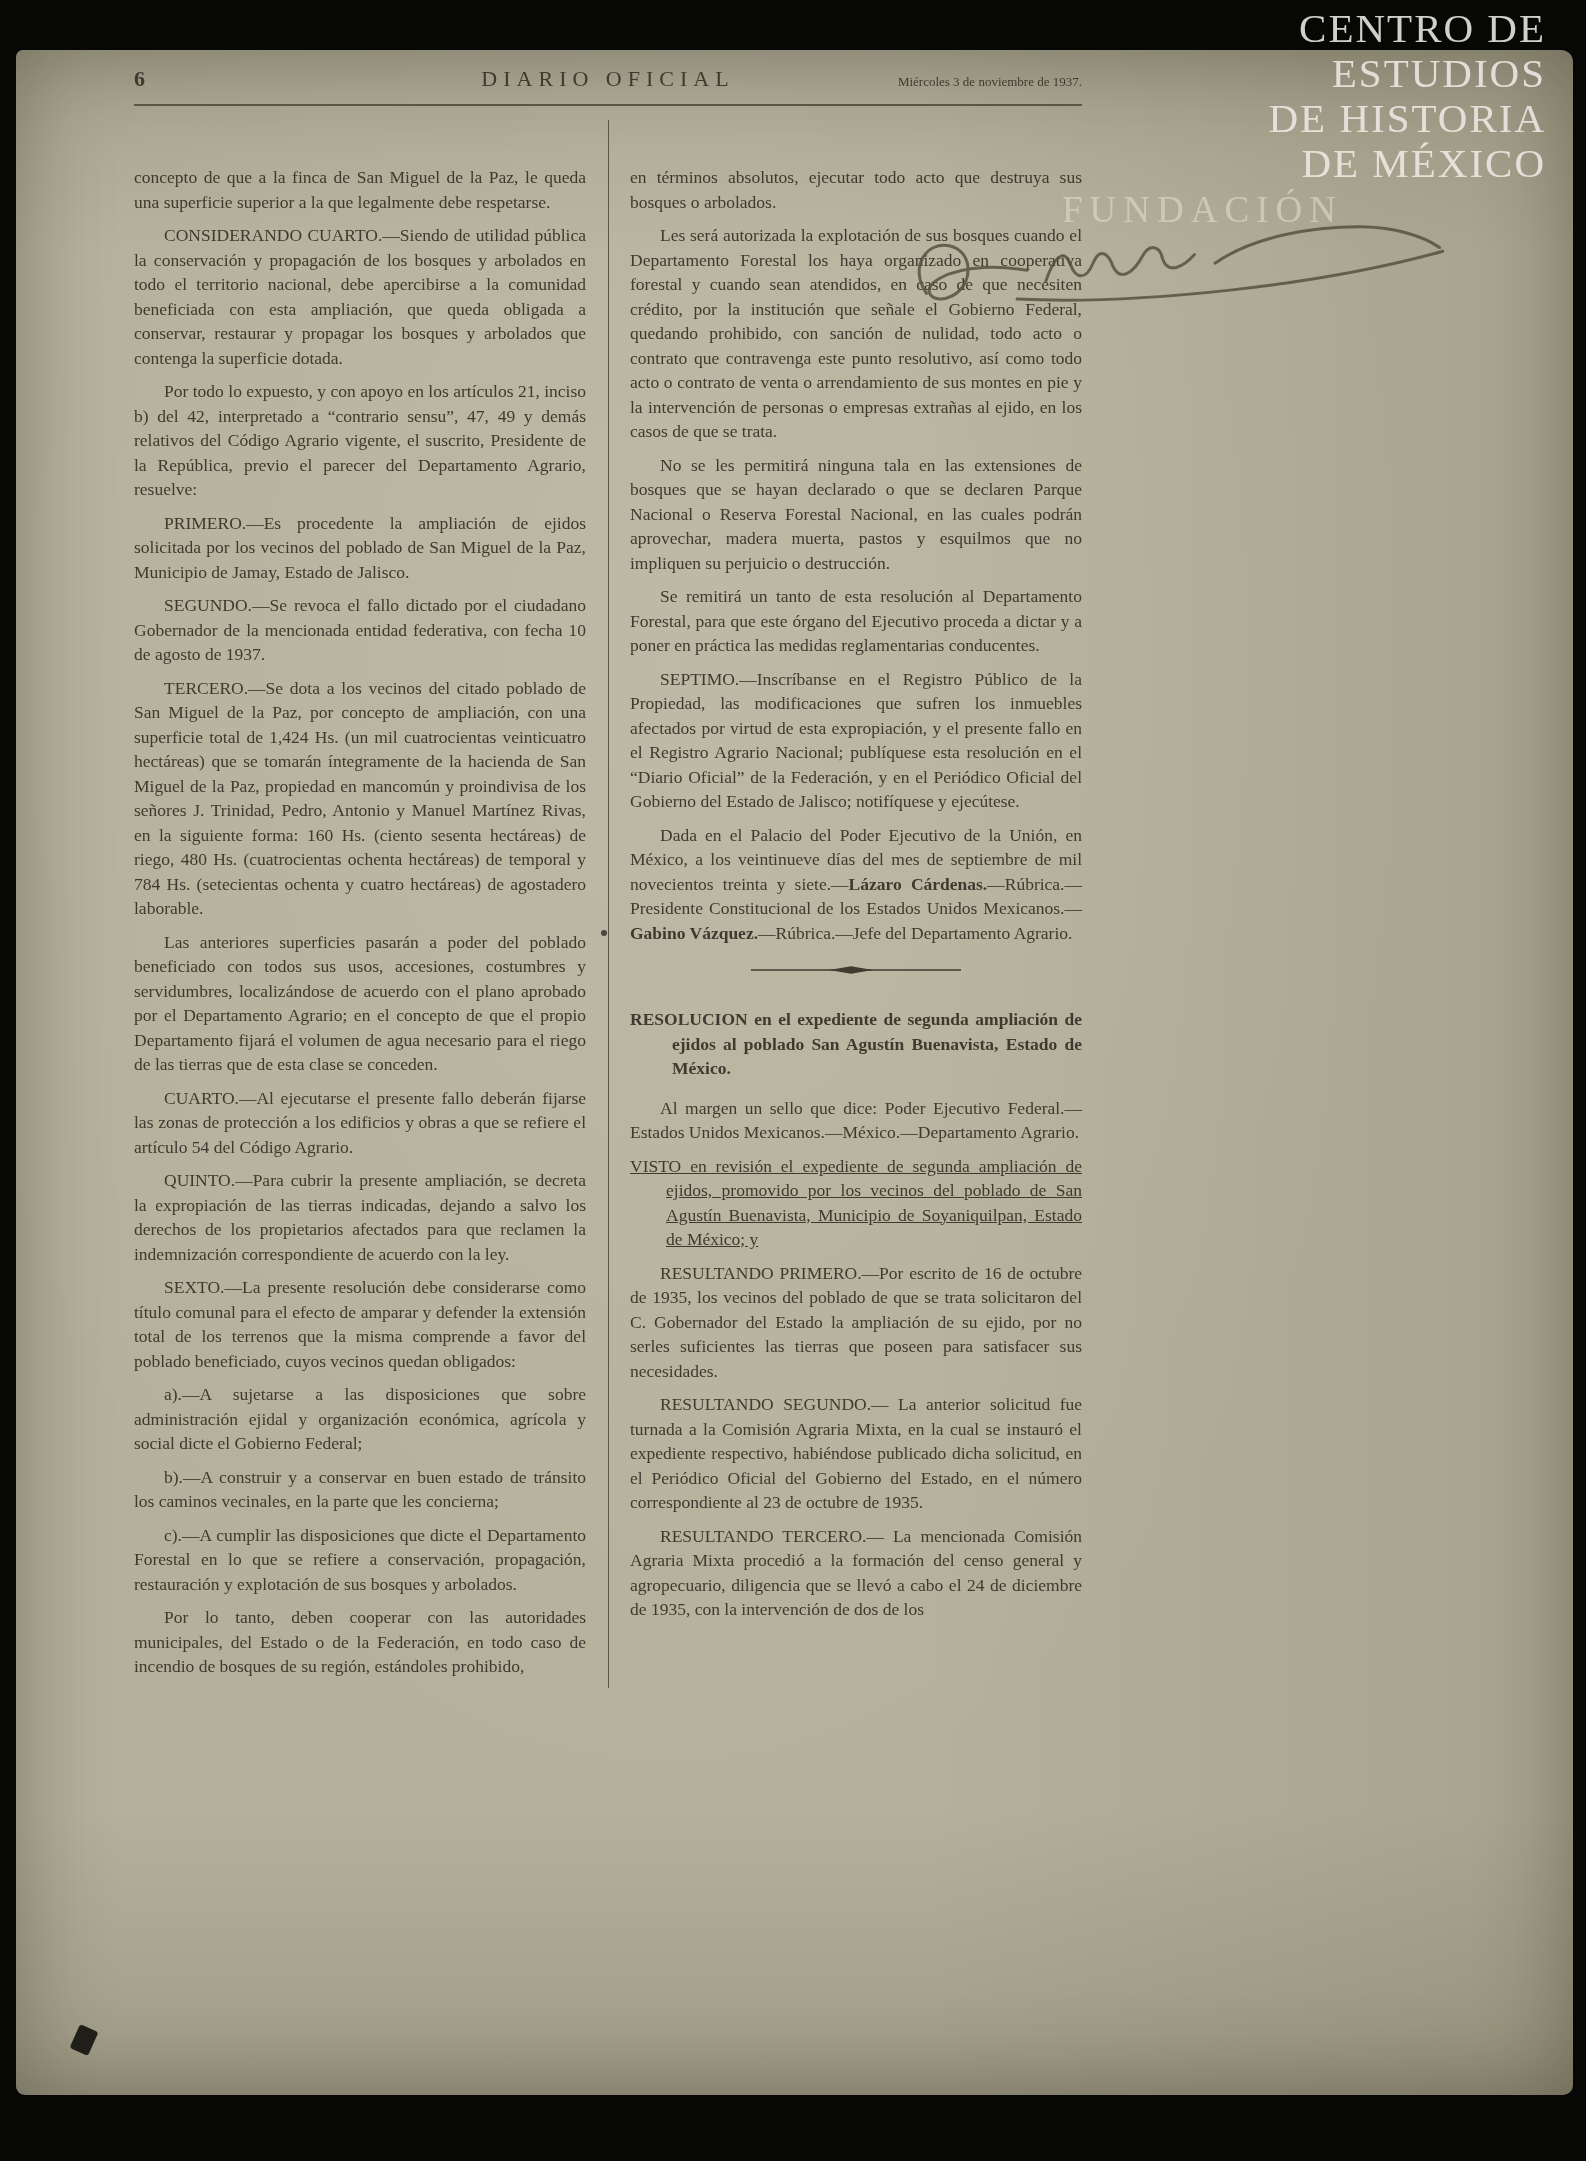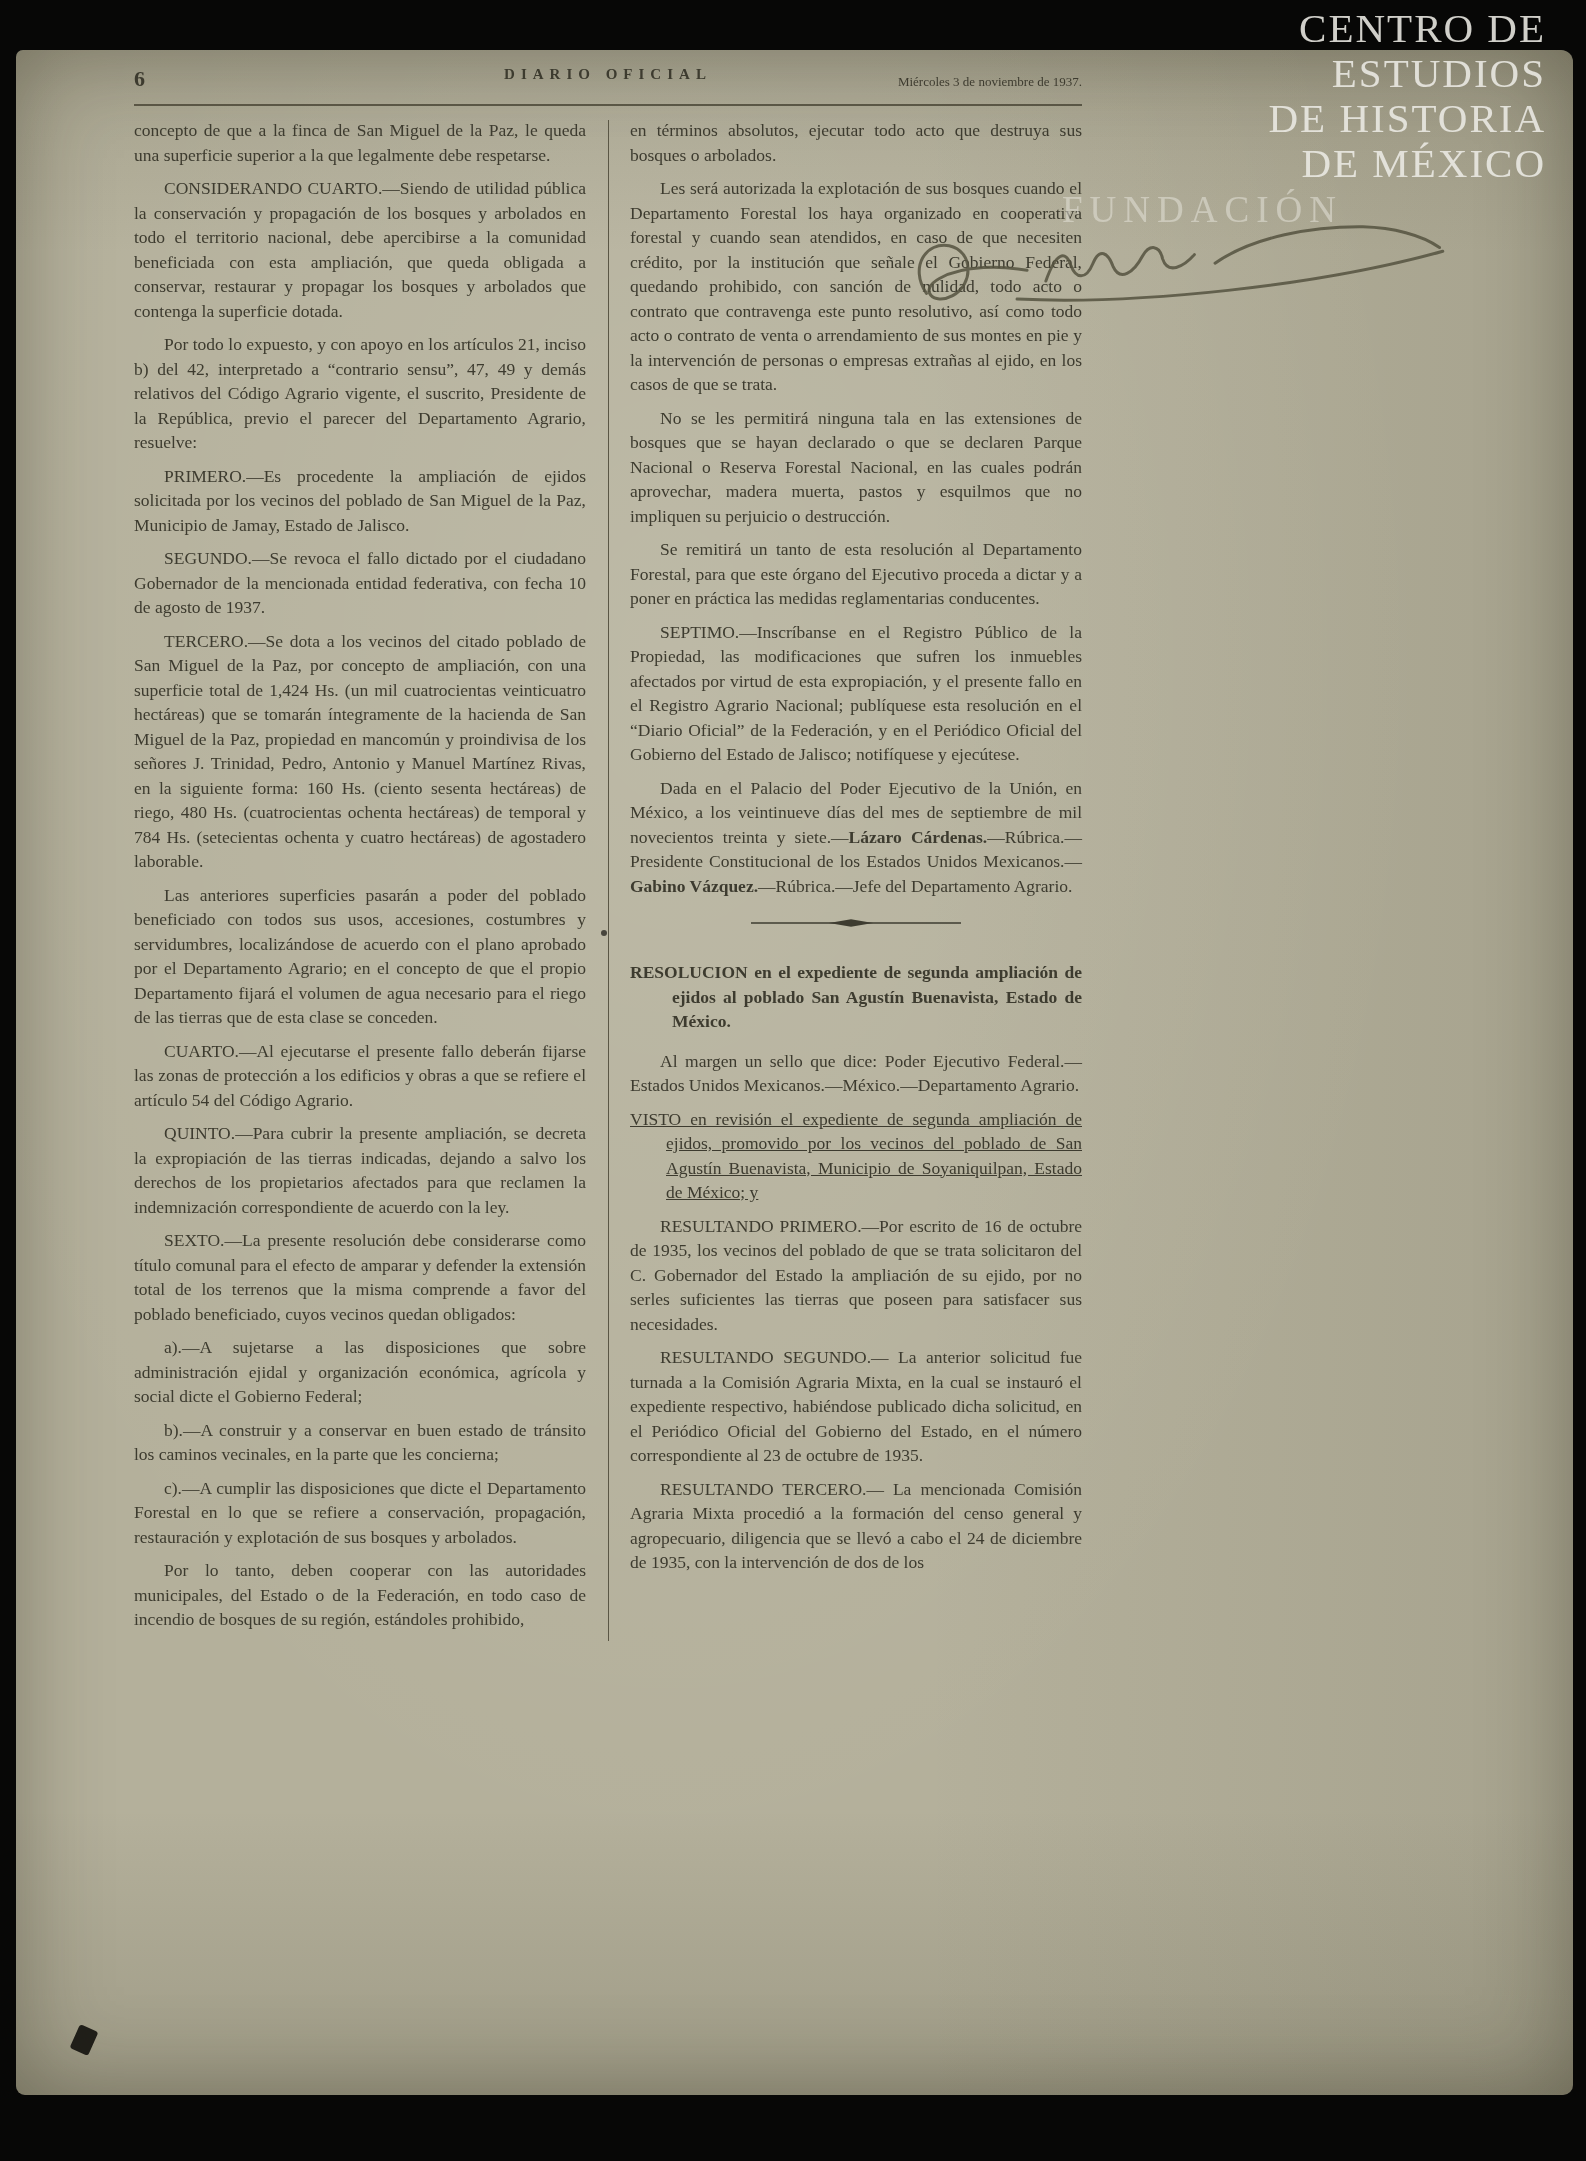--- a/index.html
+++ b/index.html
@@ -25,38 +25,38 @@
     box-shadow: inset 0 0 90px rgba(38,34,18,0.38);
     overflow: hidden;
   }
 
   .content { position: absolute; left: 118px; top: 16px; width: 948px; color: var(--ink, #3d3b2f); }
 
   .pagehead { position: relative; height: 34px; display: flex; align-items: baseline; }
   .pagenum { font-size: 22px; font-weight: bold; }
   .masthead {
     position: absolute; left: 50%; transform: translateX(-50%);
-    font-size: 15px; font-weight: bold; letter-spacing: 6px; white-space: nowrap;
+    font-size: 22px; font-weight: normal; letter-spacing: 6px; white-space: nowrap;
   }
   .pagedate { margin-left: auto; font-size: 13px; white-space: nowrap; }
 
   .headrule { height: 2px; background: #4c4938; opacity: 0.85; margin-top: 4px; }
 
   .columns { display: flex; margin-top: 12px; align-items: stretch; }
   .col {
     width: 452px;
     font-size: 17.5px;
     line-height: 24.5px;
     text-align: justify;
   }
   .col-divider { width: 1px; background: #5a5645; margin: 2px 21px 0 22px; }
 
   .para { margin: 0 0 9px 0; }
   .para.indent { text-indent: 30px; }
-  .para.noindent { text-indent: 0; }
+  .para.noindent { text-indent: 0; margin-top: 47px; }
   .para.hanging { padding-left: 36px; text-indent: -36px; text-decoration: underline; }
   .para.gap { margin-top: 9px; }
   .para.heading { font-weight: bold; padding-left: 42px; text-indent: -42px; margin: 32px 0 15px 0; }
   .b { font-weight: bold; }
 
   .divider { display: flex; justify-content: center; margin: 20px 0 14px 0; }
 
   .watermark {
     position: absolute; top: 6px; right: 40px;
     text-align: right;

